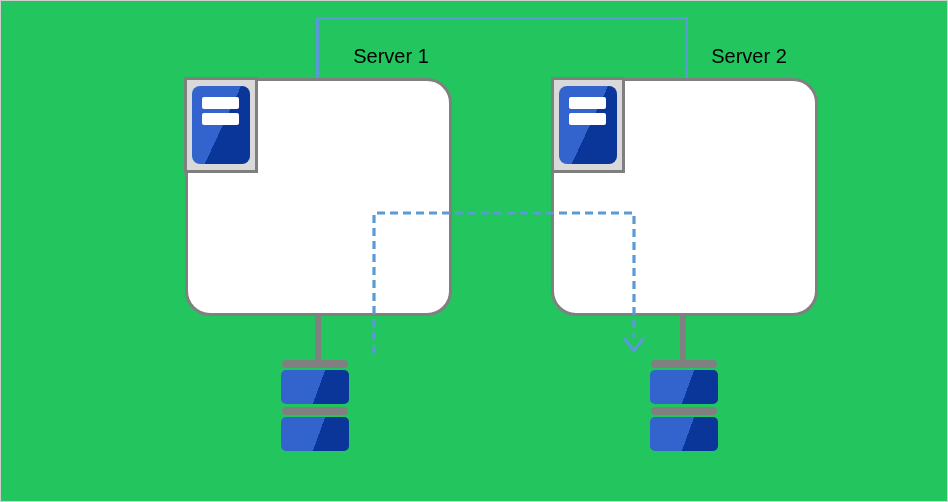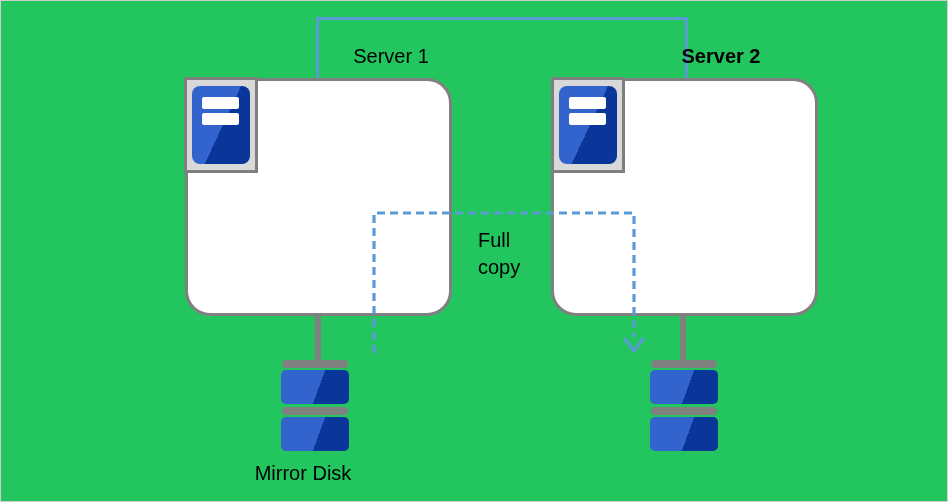--- a/index.html
+++ b/index.html
@@ -35,21 +35,21 @@
     border-right:3px solid var(--connector-blue);
   }
   .server-label{
     position:absolute;
     top:44px;width:120px;
     text-align:center;
     font-size:20px;line-height:22px;
     white-space:nowrap;
   }
   .server-label.s1{left:330px;}
-  .server-label.s2{left:660px;font-weight:bold;}
+  .server-label.s2{left:688px;}
   .server-box{
     position:absolute;
     top:77px;width:267px;height:238px;
     background:#ffffff;
     border:3px solid var(--outline-gray);
     border-radius:25px;
   }
   .server-box.s1{left:184px;}
   .server-box.s2{left:550px;}
   
@@ -154,33 +154,31 @@
       <div class="tower-bar b1"></div>
       <div class="tower-bar b2"></div>
     </div>
   </div>
 
   <svg class="fullcopy-svg" viewBox="0 0 292 162" xmlns="http://www.w3.org/2000/svg">
     <path class="dashes" d="M 15 154 L 15 14 L 275 14 L 275 138"></path>
     <path class="head" d="M 266 140 L 275 152 L 284 140"></path>
   </svg>
 
-  <div class="fullcopy-label">Full copy</div>
 
   <div class="disk-stub s1"></div>
   <div class="disk-stub s2"></div>
 
   <div class="disk s1">
     <div class="cap c1"></div>
     <div class="platter p1"></div>
     <div class="cap c2"></div>
     <div class="platter p2"></div>
   </div>
   <div class="disk s2">
     <div class="cap c1"></div>
     <div class="platter p1"></div>
     <div class="cap c2"></div>
     <div class="platter p2"></div>
   </div>
 
-  <div class="disk-label">Mirror Disk</div>
 
 </div>
 
 </body></html>

